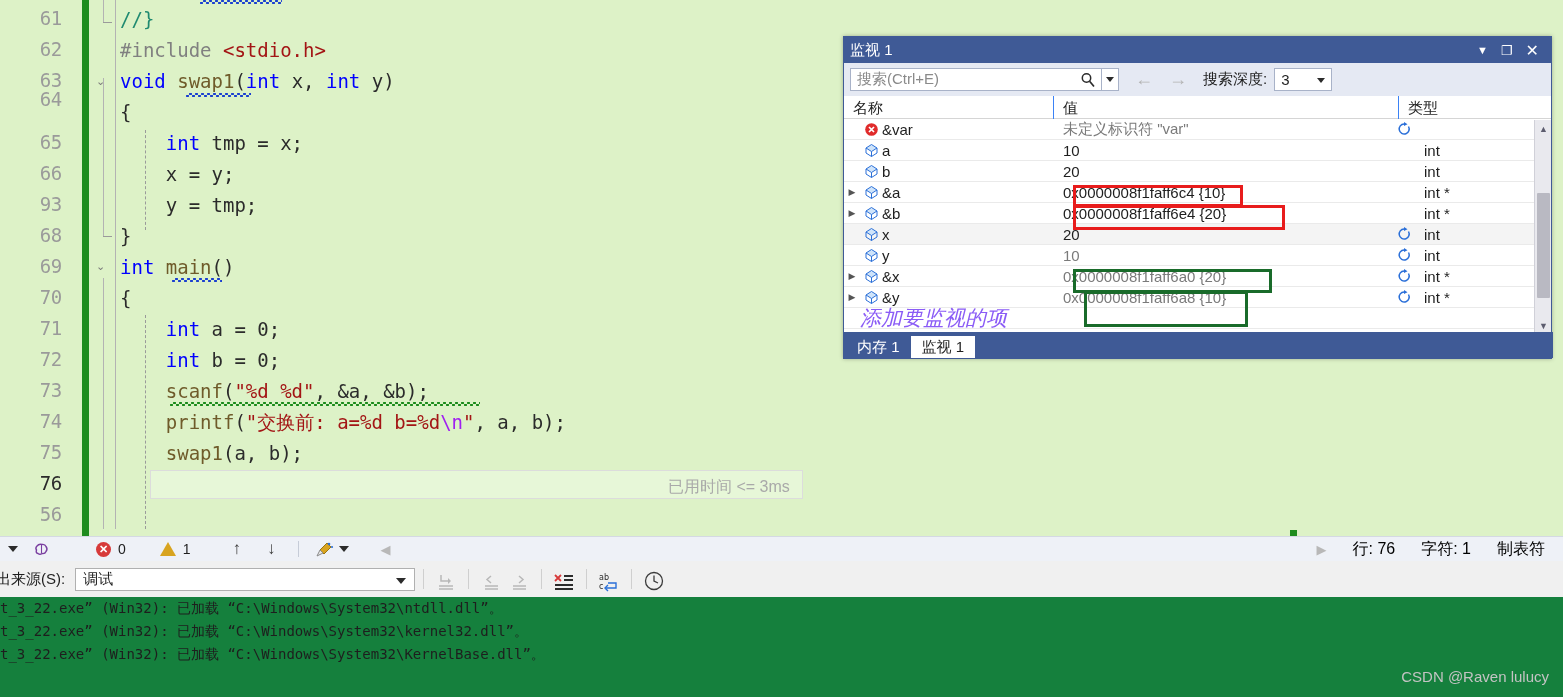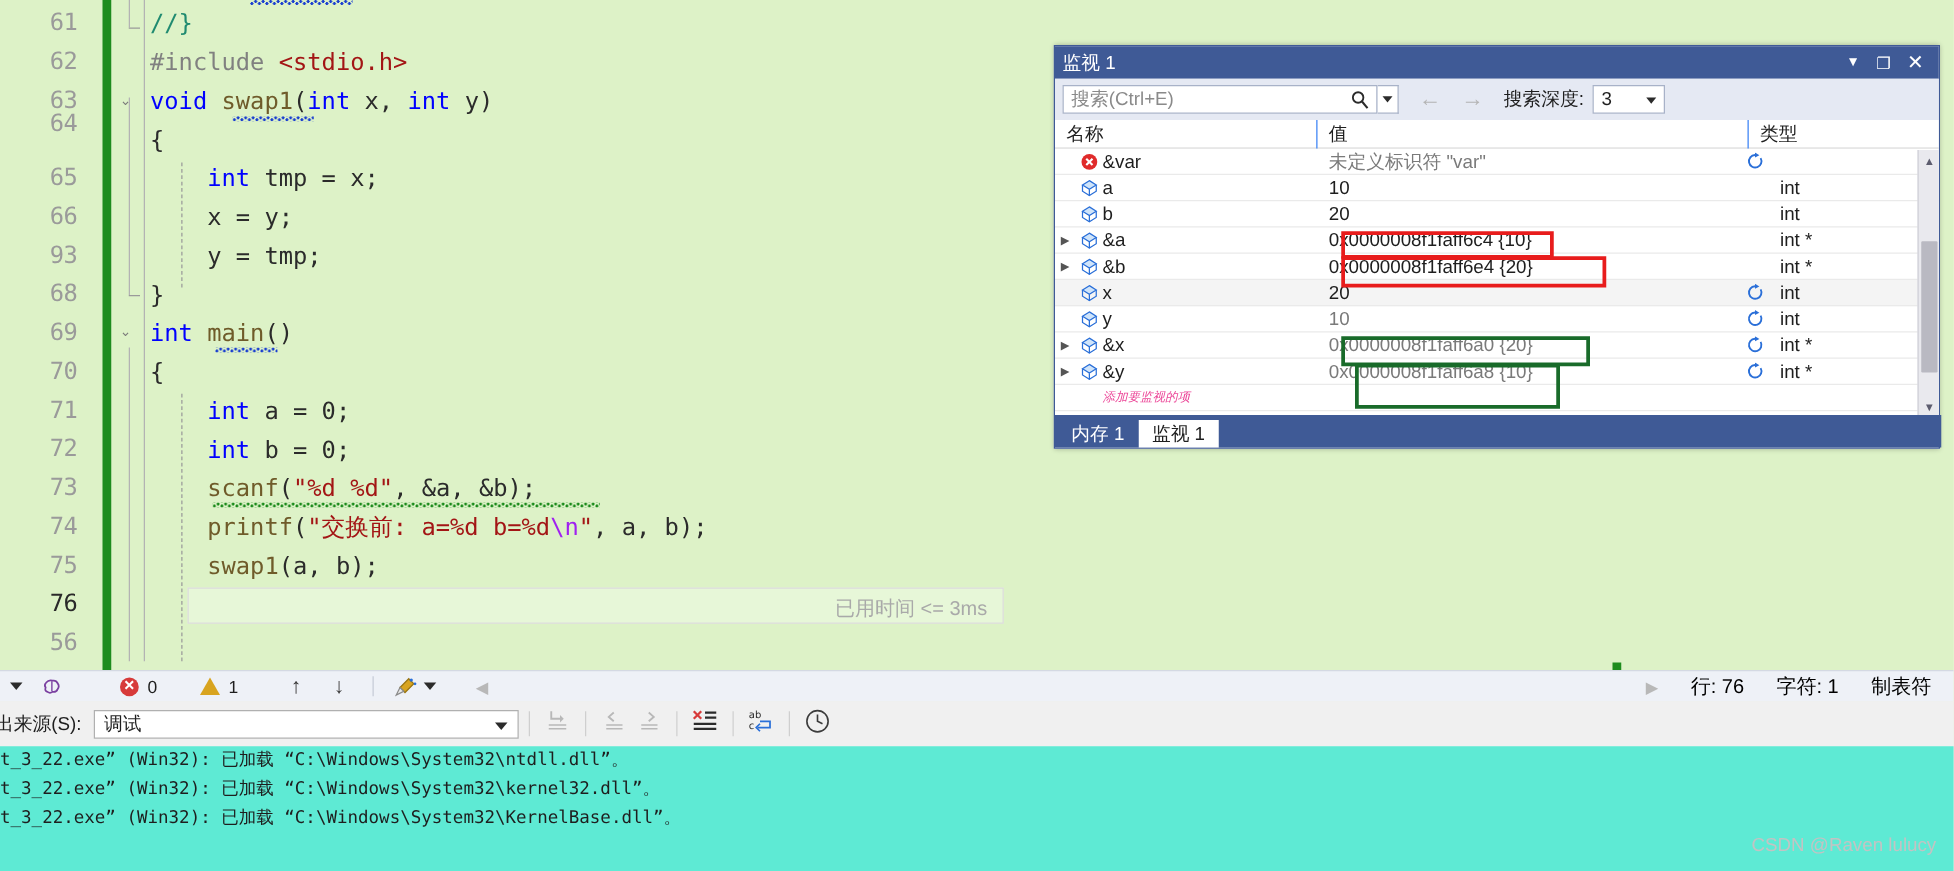--- a/index.html
+++ b/index.html
@@ -121,24 +121,24 @@
     margin-left: 10px; width: 340px; height: 23px; background: #fff;
     border: 1px solid #b0b0b0; display: flex; align-items: center;
     font-size: 15px; color: #1e1e1e; padding-left: 7px; position: relative;
   }
   .combo-arrow {
     position: absolute; right: 8px; top: 9px;
     width: 0; height: 0; border-left: 5px solid transparent;
     border-right: 5px solid transparent; border-top: 6px solid #2b2b2b;
   }
   .tb-sep { width: 1px; height: 20px; background: #cfcfcf; margin: 0 8px; }
-  .tb-btn { width: 28px; height: 26px; display: flex; align-items: flex-start; justify-content: center; }
+  .tb-btn { width: 28px; height: 26px; display: flex; align-items: flex-end; justify-content: center; }
   .out-log {
     position: absolute; left: 0; top: 36px; width: 1563px; height: 100px;
-    background: #5eead4;
+    background: #15803d;
     font-family: "DejaVu Sans Mono", monospace;
     font-size: 14px; line-height: 23px; color: #1e1e1e;
     white-space: pre; overflow: hidden;
     padding-left: 0;
   }
   .watermark {
     position: absolute; right: 14px; bottom: 12px;
     font-size: 15px; color: #c3c3c3;
     font-family: "Liberation Sans", sans-serif;
   }
@@ -188,21 +188,21 @@
   }
   .wrow.alt { background: #f4f4f4; }
   .w-exp { width: 16px; text-align: center; color: #555; font-size: 9px; }
   .w-ico { width: 22px; display: flex; align-items: center; justify-content: center; }
   .w-name { flex: 0 0 auto; width: 172px; color: #1e1e1e; }
   .w-val { flex: 0 0 auto; width: 336px; padding-left: 9px; color: #1e1e1e; }
   .w-val.err { color: #7a7a7a; }
   .w-val.dim { color: #7a7a7a; }
   .w-refresh { width: 28px; display: flex; align-items: center; justify-content: center; }
   .w-type { flex: 1; padding-left: 6px; color: #1e1e1e; }
-  .w-add { font-style: italic; color: #ec4899; padding-left: 38px; font-size: 10px; }
+  .w-add { font-style: italic; color: #8b5cf6; padding-left: 16px; font-size: 21px; }
   .ww-vscroll {
     position: absolute; right: 0; top: 83px; width: 17px; height: 214px;
     background: #e9e9ee; border-left: 1px solid #d0d0d8;
   }
   .vs-arrow {
     width: 17px; height: 17px; display: flex; align-items: center; justify-content: center;
     color: #5c5c6e; font-size: 9px;
   }
   .vs-thumb {
     position: absolute; left: 2px; width: 13px; background: #b9b9c2; border-radius: 1px;

